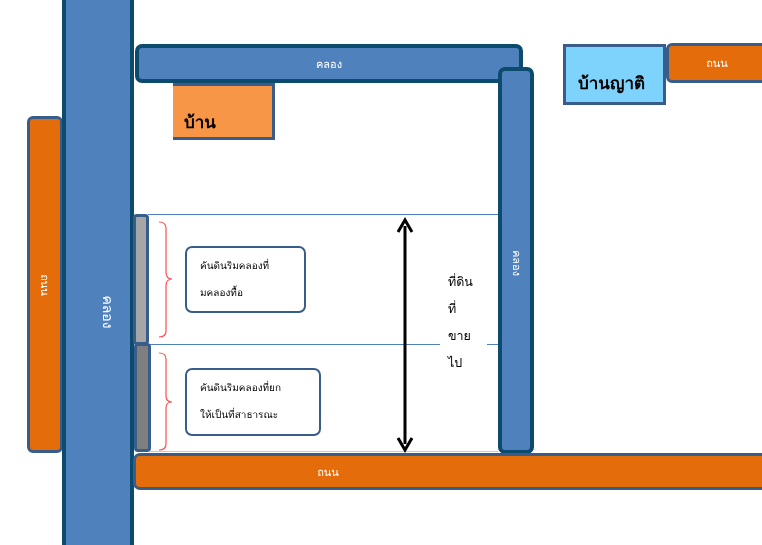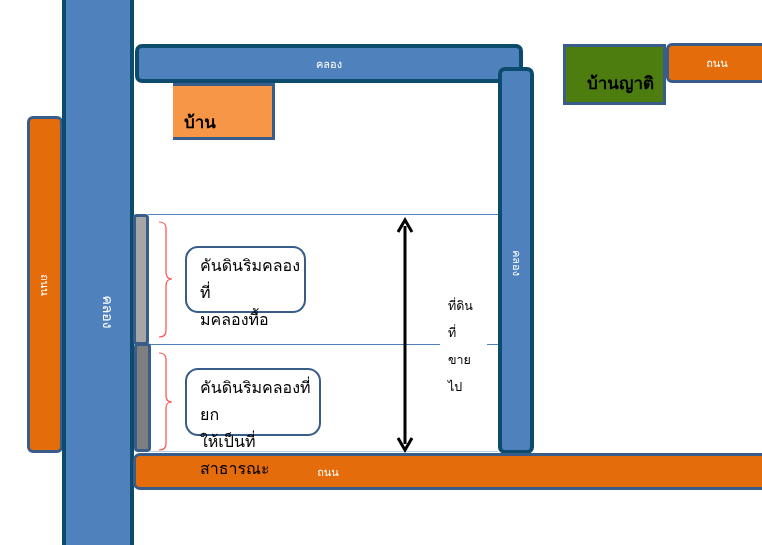--- a/index.html
+++ b/index.html
@@ -32,46 +32,46 @@
     
     #road-topright { left: 666px; top: 43px; width: 110px; height: 40px; border-radius: 6px; }
 
     #house {
       left: 133px; top: 83px; width: 102px; height: 57px;
       background: #f79646; border: 3px solid #385d8a; border-left: none;
       padding: 22px 0 0 11px; font-size: 17px; font-weight: bold; color: #000; margin-left: 40px;
     }
     #relative-house {
       left: 563px; top: 44px; width: 103px; height: 61px;
-      background: #4d7c0f; border: 3px solid #385d8a;
-      padding: 22px 0 0 12px; font-size: 17px; font-weight: bold; color: #000; text-align: center;
+      background: #7dd3fc; border: 3px solid #385d8a;
+      padding: 22px 0 0 12px; font-size: 17px; font-weight: bold; color: #000;
     }
 
     .strip { position: absolute; box-sizing: border-box; border: 3px solid #385d8a; border-radius: 4px; }
     #strip-want { left: 133px; top: 214px; width: 16px; height: 131px; background: #a6a6a6; }
     #strip-give { left: 134px; top: 343px; width: 17px; height: 109px; background: #7f7f7f; }
 
     .hline { position: absolute; height: 1px; background: #4f81bd; }
     #line-top { left: 148px; top: 214px; width: 350px; }
     #line-mid-a { left: 150px; top: 344px; width: 290px; }
     #line-mid-b { left: 487px; top: 344px; width: 11px; }
     #line-bottom { left: 150px; top: 451px; width: 348px; background: #b8cce4; }
 
     .callout {
       position: absolute; box-sizing: border-box;
-      border: 2px solid #385d8a; border-radius: 13px; background: #fff;
-      font-size: 16px; line-height: 27px; color: #000;
+      border: 2px solid #385d8a; border-radius: 7px; background: #fff;
+      font-size: 10px; line-height: 27px; color: #000;
       padding: 4px 0 0 13px;
     }
     #callout-want { left: 185px; top: 246px; width: 121px; height: 67px; }
     #callout-give { left: 185px; top: 368px; width: 136px; height: 68px; }
 
     #sold-label {
       position: absolute; left: 448px; top: 268px; width: 40px;
-      font-size: 12.5px; line-height: 27px; color: #000; margin-top: 24px;
+      font-size: 12.5px; line-height: 27px; color: #000;
     }
     #sold-label span { display: block; }
 
     svg.overlay { position: absolute; left: 0; top: 0; }
   </style>
 </head>
 <body>
 
 <div id="road-left" class="shape orange center">
   <span class="rot label-white">ถนน</span>

